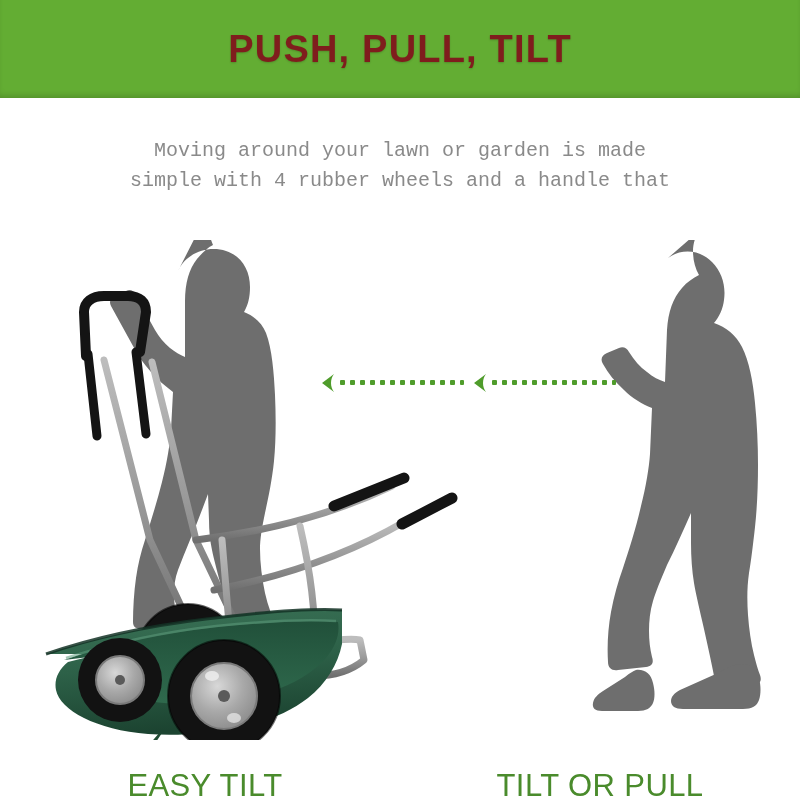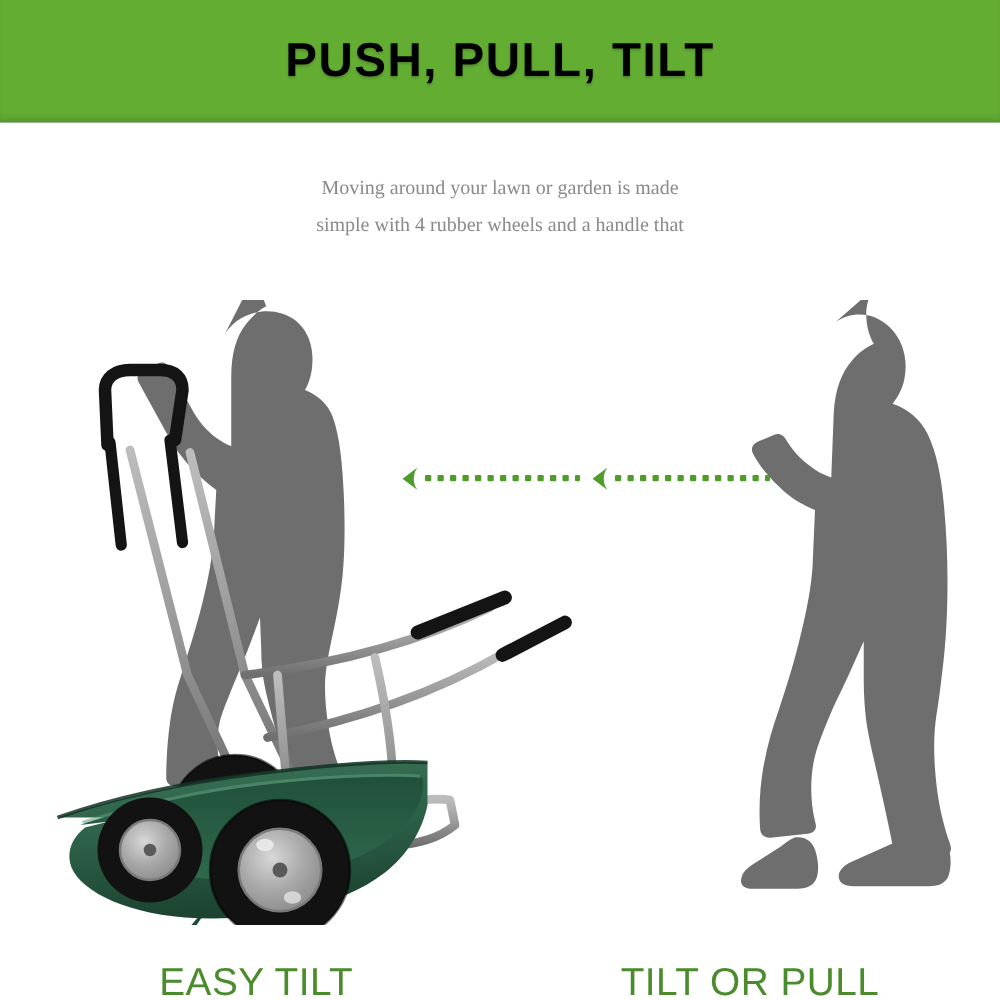--- a/index.html
+++ b/index.html
@@ -27,40 +27,40 @@
   }
   #banner-title {
     position: absolute;
     left: 0;
     top: 0;
     width: 800px;
     height: 98px;
     display: flex;
     align-items: center;
     justify-content: center;
-    color: #000000;
+    color: #7f1d1d;
     font-size: 38px;
     font-weight: bold;
     letter-spacing: 1.2px;
     text-shadow: 0 1px 2px rgba(0,0,0,0.18);
     font-family: "Liberation Sans", sans-serif;
     white-space: nowrap;
   }
 
   
   #subtitle {
     position: absolute;
     left: 100px;
     top: 136px;
     width: 600px;
     text-align: center;
     color: #8a8a8a;
-    font-size: 16px;
+    font-size: 20px;
     line-height: 30px;
-    font-family: Liberation Serif, serif;
+    font-family: Liberation Mono, monospace;
   }
   #subtitle .ln { display: block; }
 
   
   #stage {
     position: absolute;
     left: 0;
     top: 240px;
     width: 800px;
     height: 500px;

